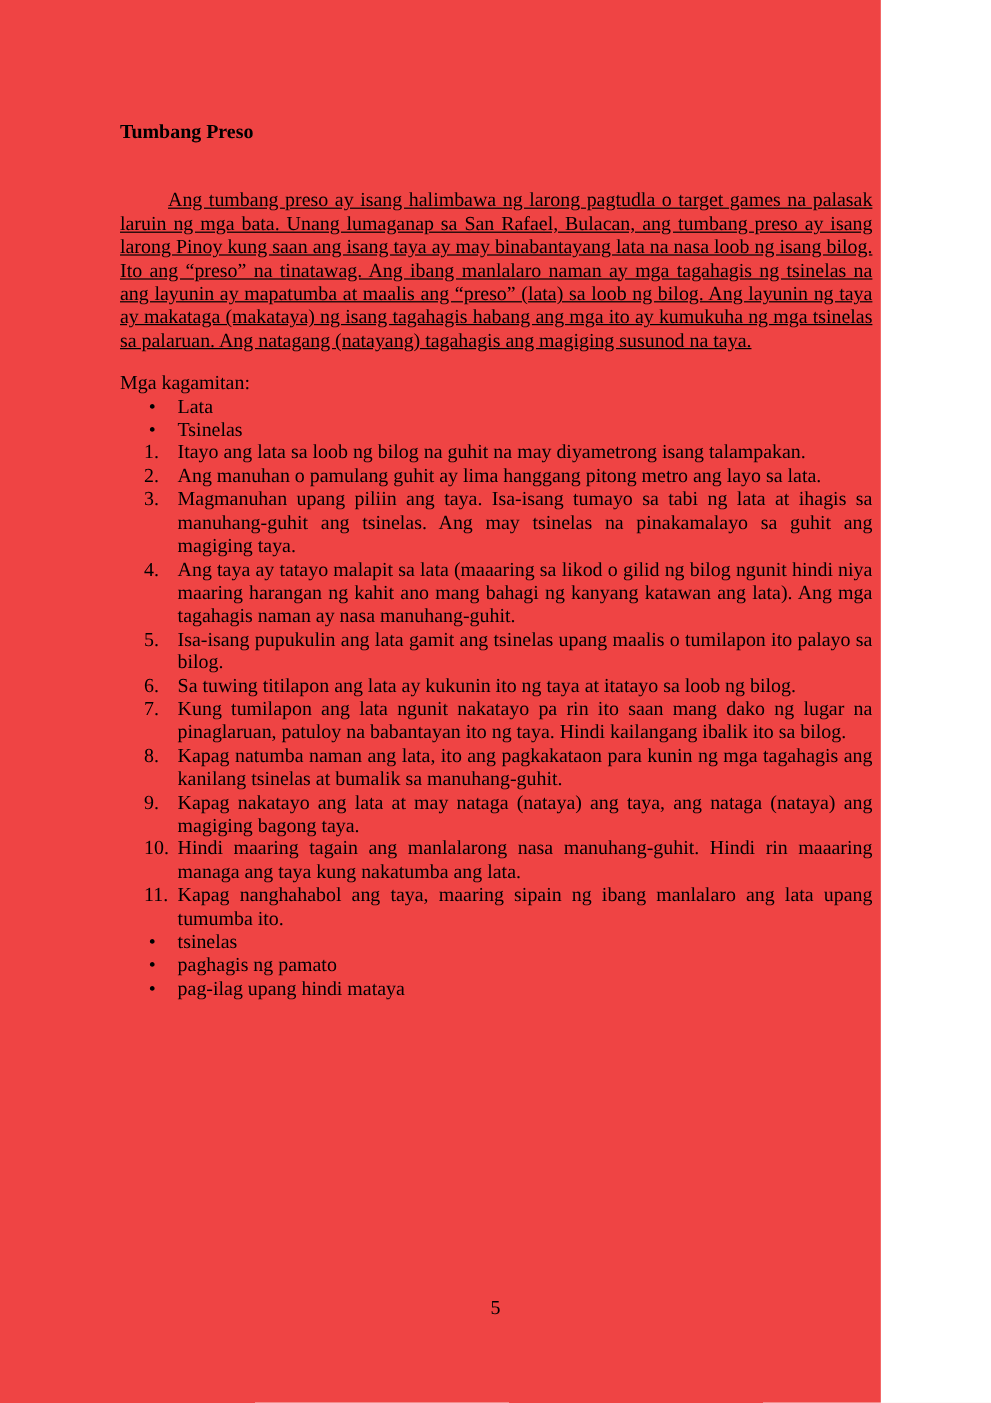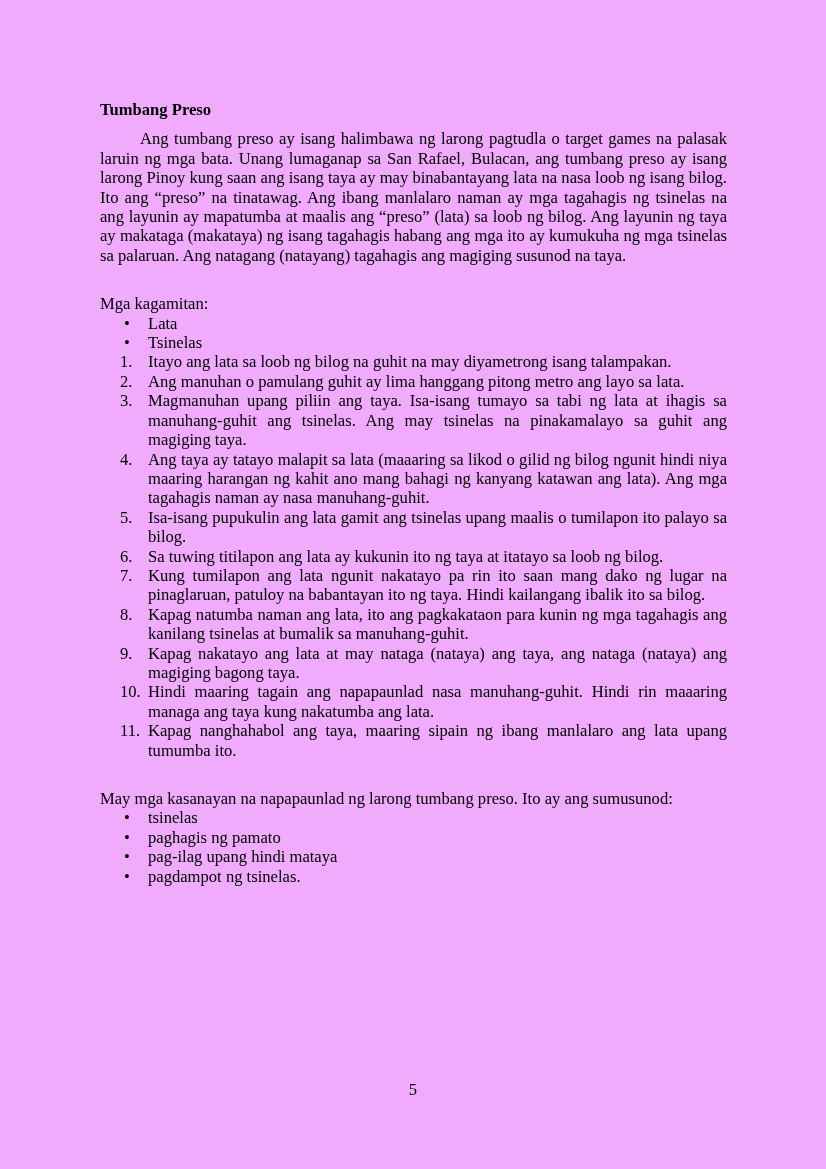--- a/index.html
+++ b/index.html
@@ -2,49 +2,50 @@
 <html><head>
 <meta charset="utf-8">
 <style>
   html, body {
     margin: 0;
     padding: 0;
     background: #ffffff;
   }
   .page {
     position: relative;
-    width: 826px;
+    width: 734px;
     height: 1169px;
-    background: #f0abfc;
+    background: #ef4444;
     color: #000000;
     font-family: "Liberation Serif", "DejaVu Serif", serif;
     font-size: 16.6px;
     line-height: 19.4px;
     overflow: hidden;
   }
   .content {
     position: absolute;
     left: 100px;
     top: 100px;
     width: 627px;
   }
   .doc-title {
     margin: 0;
     font-size: 16.6px;
     line-height: 19.4px;
     font-weight: bold;
   }
   p { margin: 0; }
   .intro-para {
-    margin-top: 10px;
+    margin-top: 38px;
     text-align: justify;
     text-indent: 40px;
+    text-decoration: underline;
   }
   .sect-heading {
-    margin-top: 29px;
+    margin-top: 16px;
     text-align: left;
   }
   ul.bullets, ol.steps {
     margin: 0;
     padding: 0;
     list-style: none;
   }
   li {
     position: relative;
     padding-left: 48px;
@@ -91,30 +92,28 @@
     <ol class="steps">
       <li>Itayo ang lata sa loob ng bilog na guhit na may diyametrong isang talampakan.</li>
       <li>Ang manuhan o pamulang guhit ay lima hanggang pitong metro ang layo sa lata.</li>
       <li>Magmanuhan upang piliin ang taya. Isa-isang tumayo sa tabi ng lata at ihagis sa manuhang-guhit ang tsinelas. Ang may tsinelas na pinakamalayo sa guhit ang magiging taya.</li>
       <li>Ang taya ay tatayo malapit sa lata (maaaring sa likod o gilid ng bilog ngunit hindi niya maaring harangan ng kahit ano mang bahagi ng kanyang katawan ang lata). Ang mga tagahagis naman ay nasa manuhang-guhit.</li>
       <li>Isa-isang pupukulin ang lata gamit ang tsinelas upang maalis o tumilapon ito palayo sa bilog.</li>
       <li>Sa tuwing titilapon ang lata ay kukunin ito ng taya at itatayo sa loob ng bilog.</li>
       <li>Kung tumilapon ang lata ngunit nakatayo pa rin ito saan mang dako ng lugar na pinaglaruan, patuloy na babantayan ito ng taya. Hindi kailangang ibalik ito sa bilog.</li>
       <li>Kapag natumba naman ang lata, ito ang pagkakataon para kunin ng mga tagahagis ang kanilang tsinelas at bumalik sa manuhang-guhit.</li>
       <li>Kapag nakatayo ang lata at may nataga (nataya) ang taya, ang nataga (nataya) ang magiging bagong taya.</li>
-      <li>Hindi maaring tagain ang napapaunlad nasa manuhang-guhit. Hindi rin maaaring managa ang taya kung nakatumba ang lata.</li>
+      <li>Hindi maaring tagain ang manlalarong nasa manuhang-guhit. Hindi rin maaaring managa ang taya kung nakatumba ang lata.</li>
       <li>Kapag nanghahabol ang taya, maaring sipain ng ibang manlalaro ang lata upang tumumba ito.</li>
     </ol>
 
-    <p class="sect-heading">May mga kasanayan na napapaunlad ng larong tumbang preso. Ito ay ang sumusunod:</p>
     <ul class="bullets">
       <li>tsinelas</li>
       <li>paghagis ng pamato</li>
       <li>pag-ilag upang hindi mataya</li>
-      <li>pagdampot ng tsinelas.</li>
     </ul>
 
   </div>
 
   <div class="page-footer">
     <span>5</span>
   </div>
 </div>
 
 </body></html>

